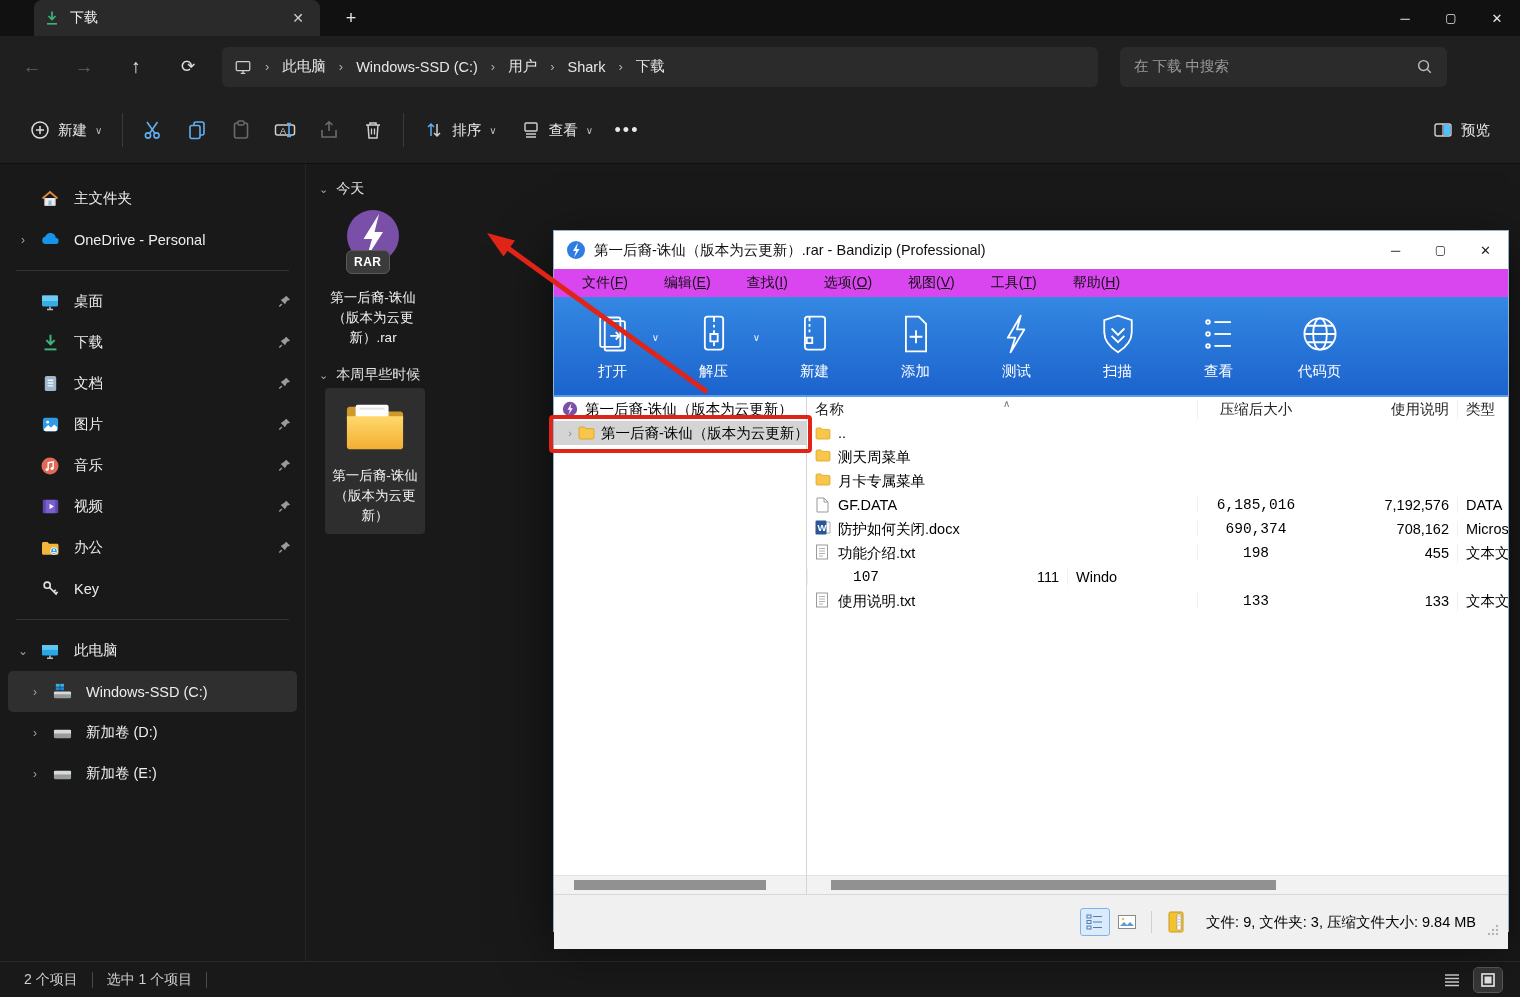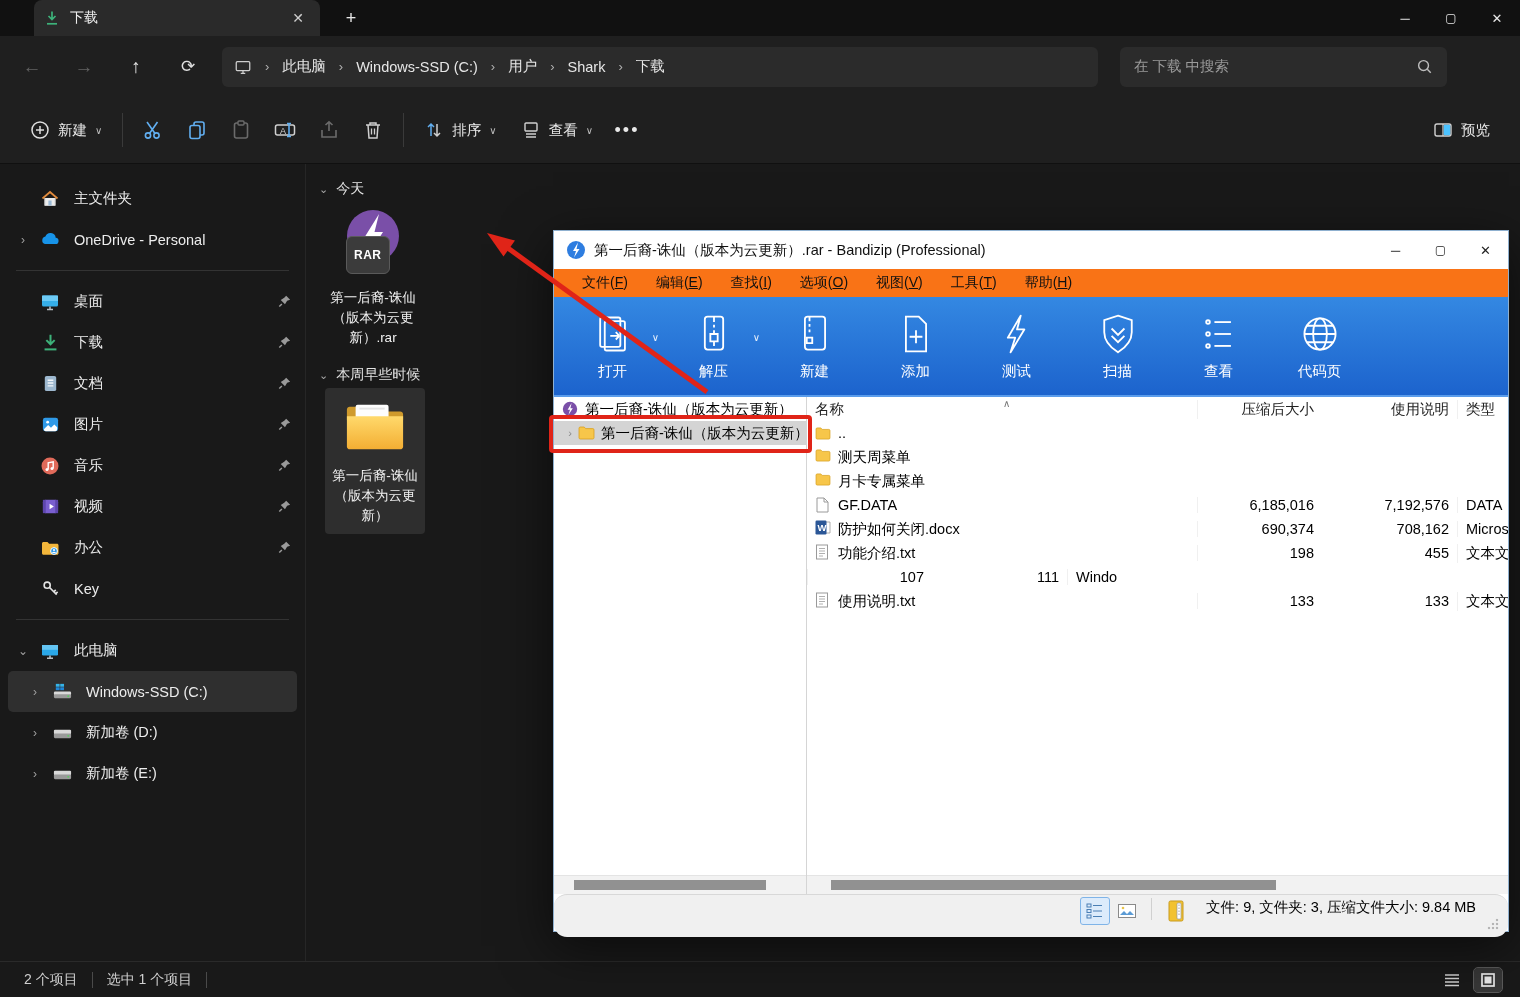--- a/index.html
+++ b/index.html
@@ -57,21 +57,21 @@
   .st-sep{width:1px;height:16px;background:#4a4a4a;margin:0 14px;}
   .viewtoggle{display:flex;gap:8px;margin-left:auto;margin-right:18px;}
   .vt{width:28px;height:24px;display:flex;align-items:center;justify-content:center;border-radius:4px;}
   .vt.on{background:#373737;outline:1px solid #5a5a5a;}
   
   .bz{position:absolute;left:553px;top:230px;width:956px;height:702px;background:#fff;
     border:1px solid #8fb0cf;box-sizing:border-box;box-shadow:0 14px 48px rgba(0,0,0,.6);}
   .bz-title{height:38px;display:flex;align-items:center;background:#fff;padding-left:12px;}
   .bz-title .t{font-size:14.5px;color:#111;margin-left:8px;flex:1;white-space:nowrap;overflow:hidden;}
   .bz-wc{width:45px;height:38px;display:flex;align-items:center;justify-content:center;color:#222;font-size:13px;}
-  .bz-menubar{height:28px;display:flex;align-items:center;background:#f97316;padding-left:16px;gap:4px;}
+  .bz-menubar{height:28px;display:flex;align-items:center;background:#d946ef;padding-left:16px;gap:12px;}
   .bz-menu{font-size:14px;color:#111;padding:0 12px;}
   .bz-menu u{text-decoration:underline;}
   .bz-toolbar{height:100px;background:linear-gradient(#3488e2,#1c63cd);display:flex;align-items:center;
     padding:0 8px;border-bottom:2px solid #5a9ceb;box-sizing:border-box;}
   .bz-tool{width:101px;height:88px;display:flex;flex-direction:column;align-items:center;justify-content:center;color:#fff;
     font-size:14.5px;gap:6px;position:relative;border-radius:3px;}
   .bz-tool .tchev{position:absolute;right:4px;top:30px;font-size:10px;color:#e8f1fc;}
   .bz-content{display:flex;height:497px;background:#fff;}
   .bz-tree{width:253px;border-right:1px solid #d5d5d5;box-sizing:border-box;position:relative;display:flex;flex-direction:column;}
   .bz-treerows{flex:1;overflow:hidden;}
@@ -79,44 +79,44 @@
   .tr-row .ticon{width:18px;height:16px;flex:none;margin-right:5px;display:flex;align-items:center;}
   .tr-row.r0{padding-left:8px;}
   .tr-row.r1{padding-left:8px;}
   .tr-row.selrow{background:#d4d4d4;}
   .tr-caret{width:16px;color:#8a8a8a;font-size:11px;flex:none;text-align:center;}
   .bz-list{flex:1;position:relative;display:flex;flex-direction:column;overflow:hidden;}
   .bz-lhead{height:24px;display:flex;font-size:14.5px;color:#222;align-items:center;}
   .bz-lrows{flex:1;overflow:hidden;}
   .lrow{height:24px;display:flex;align-items:center;font-size:14.5px;color:#000;}
   .c-name{width:390px;display:flex;padding-left:8px;box-sizing:border-box;overflow:hidden;white-space:nowrap;position:relative;}
-  .c-pack{width:125px;text-align:right;padding-right:8px;box-sizing:border-box;border-left:1px solid #f0f0f0;white-space:nowrap;}
+  .c-pack{width:125px;text-align:center;padding-right:8px;box-sizing:border-box;border-left:1px solid #f0f0f0;white-space:nowrap;font-family:Liberation Mono, monospace;}
   .c-orig{width:135px;text-align:right;padding-right:8px;box-sizing:border-box;white-space:nowrap;}
   .c-type{flex:1;padding-left:8px;box-sizing:border-box;border-left:1px solid #f0f0f0;overflow:hidden;white-space:nowrap;}
   .bz-lhead .c-pack,.bz-lhead .c-orig{color:#222;}
   .licon{width:17px;height:16px;margin-right:6px;flex:none;display:flex;align-items:center;}
   .sortmark{position:absolute;left:196px;top:-2px;color:#777;font-size:10px;}
   .bz-hscroll{height:18px;border-top:1px solid #e4e4e4;background:#f2f2f2;position:relative;flex:none;}
   .hthumb{position:absolute;top:4px;height:10px;background:#919191;}
-  .bz-status{height:36px;background:#f0f0f0;border-top:1px solid #d8d8d8;display:flex;padding:3px 8px;border-radius:13px;}
+  .bz-status{height:36px;background:#f0f0f0;border-top:1px solid #d8d8d8;display:flex;align-items:center;padding:9px 8px;}
   .bzs-ico{width:28px;height:26px;display:flex;align-items:center;justify-content:center;margin:0 2px;border-radius:2px;}
   .bzs-ico.on{background:#dcebfb;outline:1px solid #7fb4e8;}
   .bzs-txt{margin-left:14px;font-size:14.5px;color:#000;margin-right:10px;}
   .bz-grip{width:14px;height:14px;align-self:flex-end;margin-bottom:3px;
     background:
       radial-gradient(circle at 3px 11px,#b5b5b5 1.3px,transparent 1.6px),
       radial-gradient(circle at 7px 11px,#b5b5b5 1.3px,transparent 1.6px),
       radial-gradient(circle at 11px 11px,#b5b5b5 1.3px,transparent 1.6px),
       radial-gradient(circle at 7px 7px,#b5b5b5 1.3px,transparent 1.6px),
       radial-gradient(circle at 11px 7px,#b5b5b5 1.3px,transparent 1.6px),
       radial-gradient(circle at 11px 3px,#b5b5b5 1.3px,transparent 1.6px);}
   
   #annot{position:absolute;left:0;top:0;width:1520px;height:997px;pointer-events:none;z-index:50;}
   .rar-badge{position:absolute;left:2px;bottom:-2px;background:#3b3b3b;border:1px solid #5a5a5a;border-radius:6px;
-    color:#fff;font-weight:bold;font-size:12px;padding:8px 7px;letter-spacing:.5px;}
+    color:#fff;font-weight:bold;font-size:12px;padding:1px 7px;letter-spacing:.5px;}
 </style>
 </head>
 <body>
 
 <div>
 
   <div class="exp-tabstrip">
     <div class="exp-tab">
       <span style="display:flex">
         <svg width="16" height="16" viewBox="0 0 16 16">

